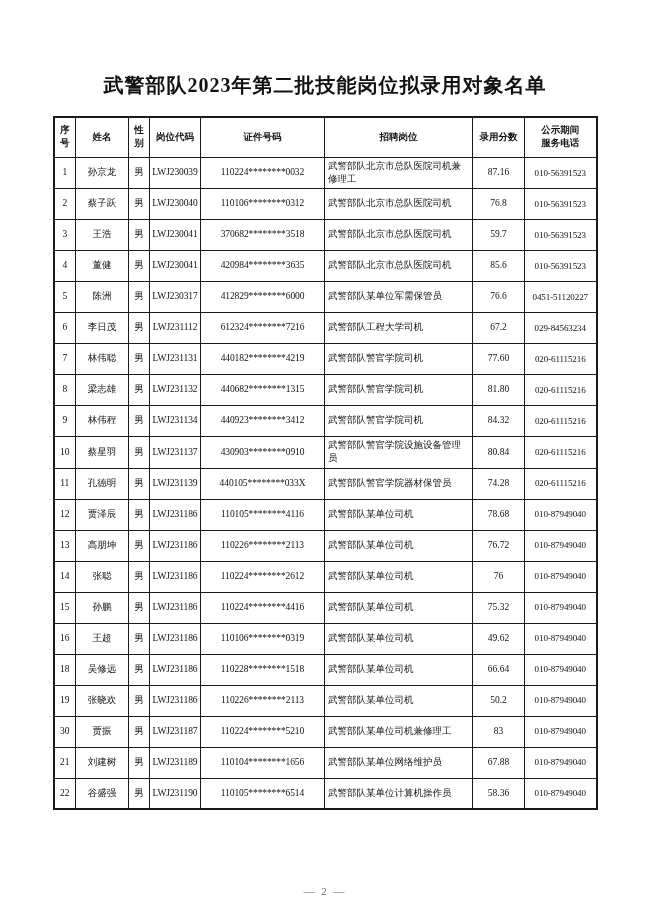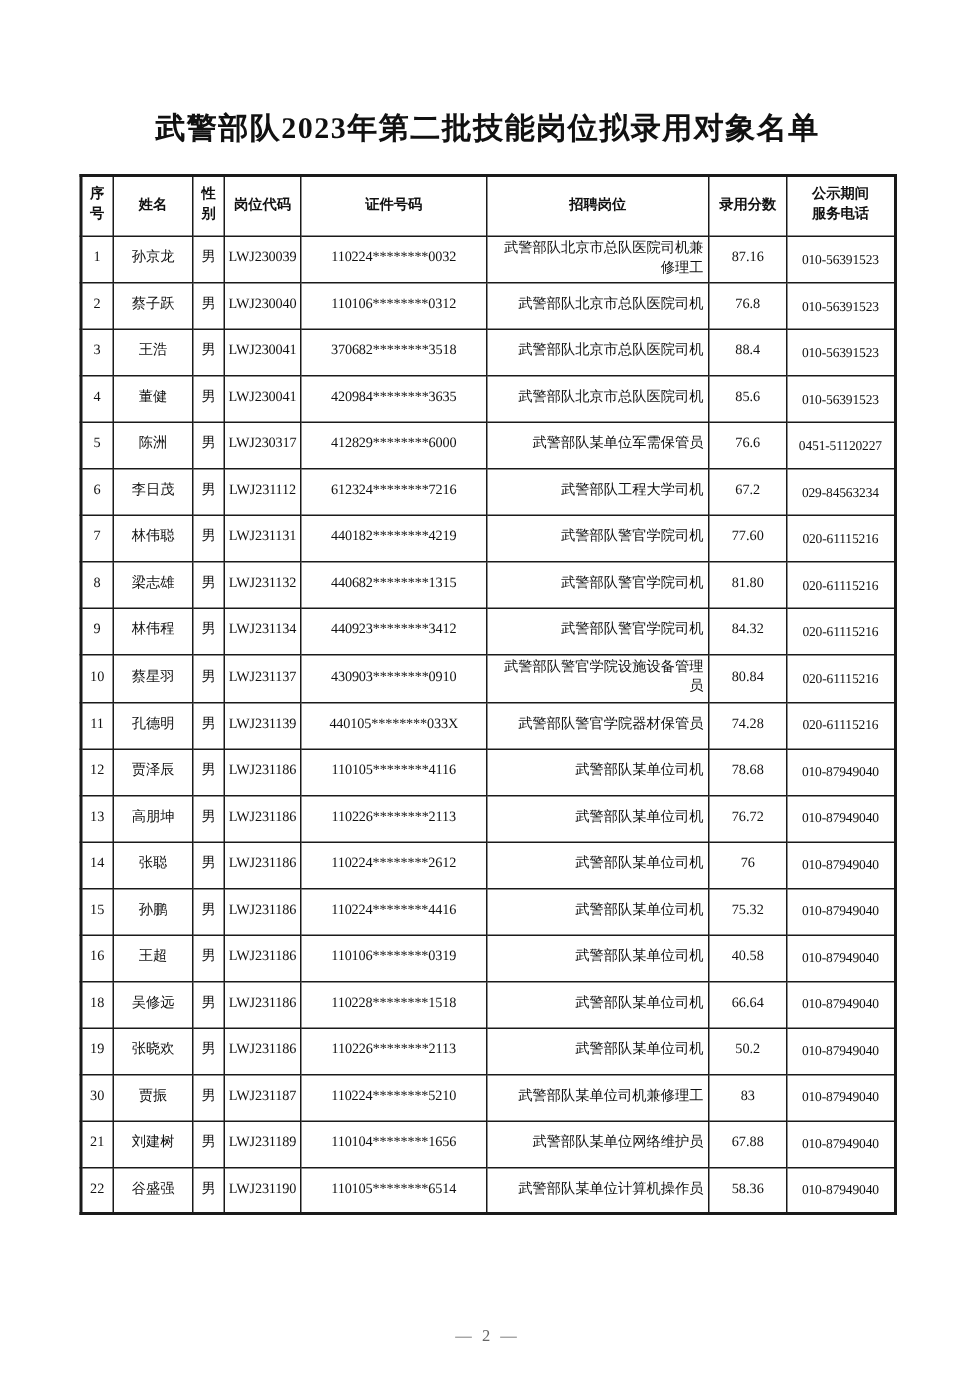--- a/index.html
+++ b/index.html
@@ -49,21 +49,21 @@
     vertical-align:middle;
   }
   .roster td{
     font-size:9.5px;
     height:31px;
     padding:2px;
     line-height:1.4;
     text-align:center;
     vertical-align:middle;
   }
-  td.c-position{text-align:right;padding:2px 3px;}
+  td.c-position{text-align:left;padding:2px 3px;}
   td.c-post_code,td.c-id_number,td.c-phone{white-space:nowrap;padding:2px 0;letter-spacing:-0.1px;}
   td.c-phone{font-size:9px;}
   col.c-seq{width:22px;}
   col.c-name{width:53px;}
   col.c-gender{width:21px;}
   col.c-post_code{width:51px;}
   col.c-id_number{width:124px;}
   col.c-position{width:148px;}
   col.c-score{width:52px;}
   col.c-phone{width:72px;}
@@ -128,21 +128,21 @@
           <td class="c-score">76.8</td>
           <td class="c-phone">010-56391523</td>
         </tr>
         <tr>
           <td class="c-seq">3</td>
           <td class="c-name">王浩</td>
           <td class="c-gender">男</td>
           <td class="c-post_code">LWJ230041</td>
           <td class="c-id_number">370682********3518</td>
           <td class="c-position">武警部队北京市总队医院司机</td>
-          <td class="c-score">88.4</td>
+          <td class="c-score">59.7</td>
           <td class="c-phone">010-56391523</td>
         </tr>
         <tr>
           <td class="c-seq">4</td>
           <td class="c-name">董健</td>
           <td class="c-gender">男</td>
           <td class="c-post_code">LWJ230041</td>
           <td class="c-id_number">420984********3635</td>
           <td class="c-position">武警部队北京市总队医院司机</td>
           <td class="c-score">85.6</td>
@@ -258,21 +258,21 @@
           <td class="c-score">75.32</td>
           <td class="c-phone">010-87949040</td>
         </tr>
         <tr>
           <td class="c-seq">16</td>
           <td class="c-name">王超</td>
           <td class="c-gender">男</td>
           <td class="c-post_code">LWJ231186</td>
           <td class="c-id_number">110106********0319</td>
           <td class="c-position">武警部队某单位司机</td>
-          <td class="c-score">40.58</td>
+          <td class="c-score">49.62</td>
           <td class="c-phone">010-87949040</td>
         </tr>
         <tr>
           <td class="c-seq">18</td>
           <td class="c-name">吴修远</td>
           <td class="c-gender">男</td>
           <td class="c-post_code">LWJ231186</td>
           <td class="c-id_number">110228********1518</td>
           <td class="c-position">武警部队某单位司机</td>
           <td class="c-score">66.64</td>

